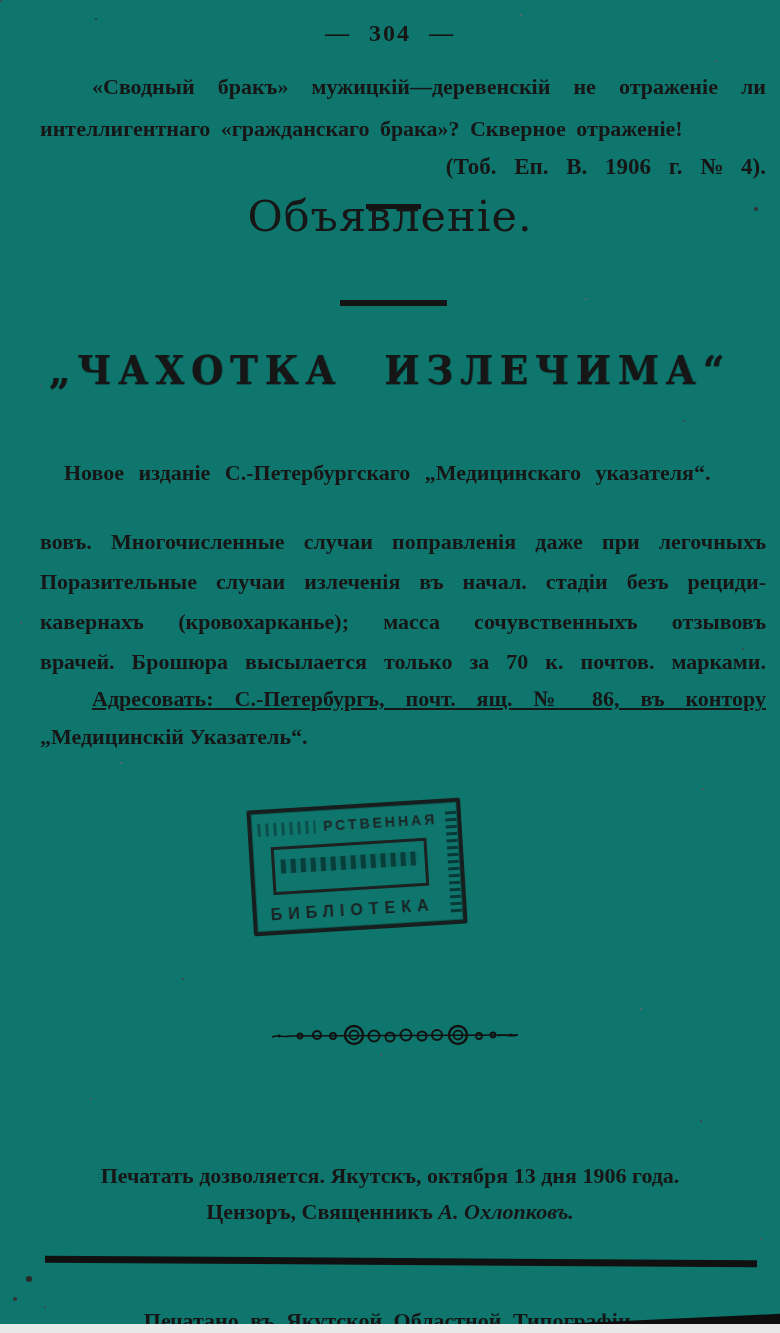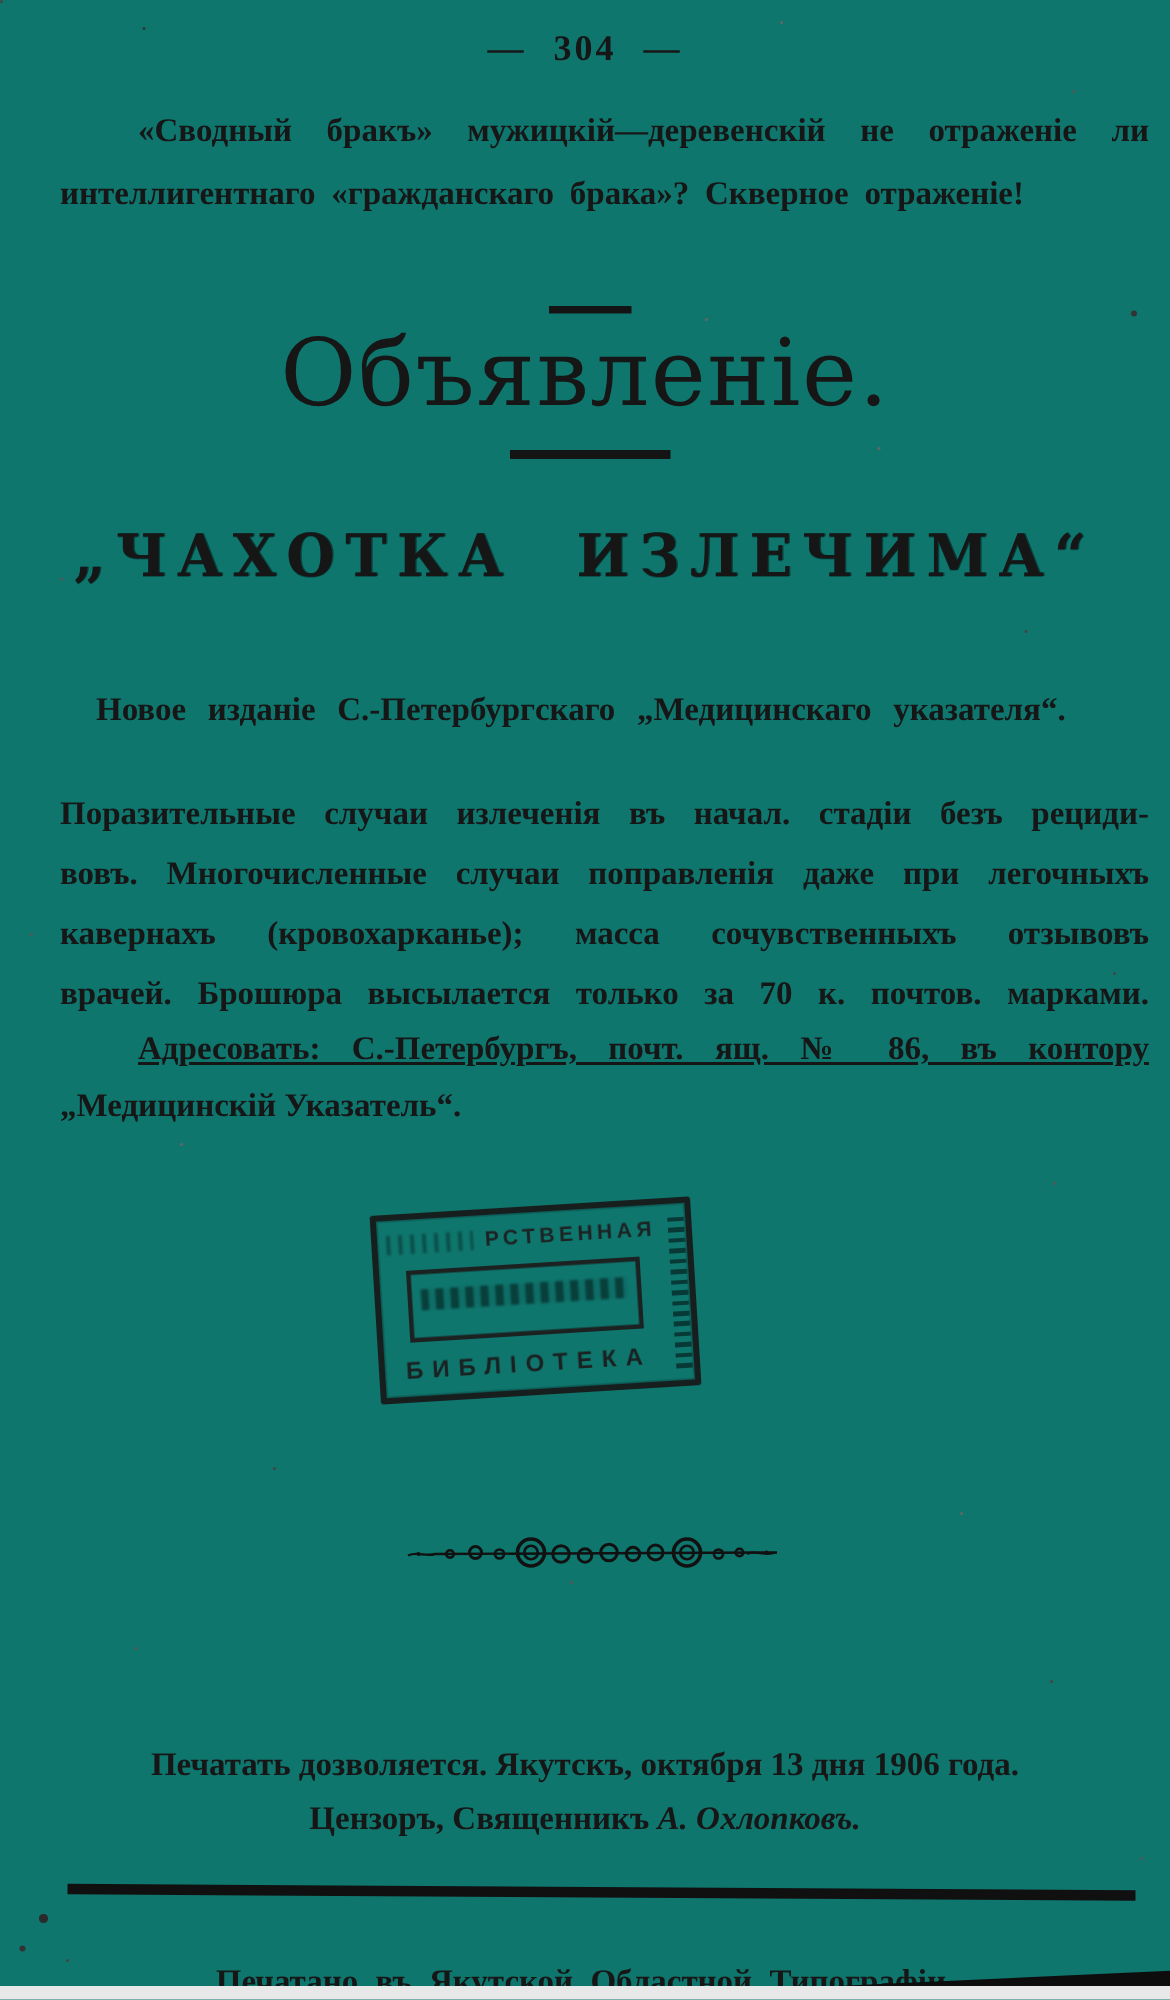--- a/index.html
+++ b/index.html
@@ -24,24 +24,24 @@
   .intro{top:66px;left:40px;width:726px;font-size:22px;}
   .intro .jline{height:42px;line-height:42px;text-align:justify;text-align-last:justify;white-space:nowrap;}
   .intro .line1{text-indent:52px;}
   .intro .line2{height:42px;line-height:42px;word-spacing:5px;}
   .source{margin-top:4px;text-align:right;word-spacing:12px;font-size:23px;}
   
   .rule-sm{top:204px;left:366px;width:55px;height:5px;background:#141414;}
   .rule-md{top:300px;left:340px;width:107px;height:6px;background:#141414;}
   
   .heading{
-    top:212px;left:10px;width:760px;
+    top:191px;left:10px;width:760px;
     text-align:center;
     font-family:"DejaVu Serif",serif;font-weight:normal;
-    font-size:62px;letter-spacing:1px;
+    font-size:43px;letter-spacing:1px;
   }
   
   .ad-title{
     top:348px;left:10px;width:760px;
     text-align:center;
     font-family:"DejaVu Serif",serif;font-weight:bold;
     font-size:37px;letter-spacing:7px;word-spacing:22px;
     transform:scaleY(1.06);
     text-shadow:1px 0 0 rgba(0,0,0,.45), 0 1px 0 rgba(0,0,0,.3);
     white-space:nowrap;
@@ -99,33 +99,34 @@
 </head>
 <body>
 
 <div id="page">
 
   <div class="abs pagenum">— 304 —</div>
 
   <div class="abs intro">
     <div class="jline line1">«Сводный бракъ» мужицкій—деревенскій не отраженіе ли</div>
     <div class="line2">интеллигентнаго «гражданскаго брака»? Скверное отраженіе!</div>
+    <div class="source">(Тоб. Еп. В. 1906 г. № 4).</div>
   </div>
 
   <div class="abs rule-sm"></div>
   <div class="abs heading">Объявленіе.</div>
   <div class="abs rule-md"></div>
 
   <div class="abs ad-title">„ЧАХОТКА ИЗЛЕЧИМА“</div>
 
   <div class="abs ad-subtitle">Новое изданіе С.-Петербургскаго „Медицинскаго указателя“.</div>
 
   <div class="abs ad-body">
+    <div class="jline">вовъ. Многочисленные случаи поправленія даже при легочныхъ</div>
     <div class="jline">Поразительные случаи излеченія въ начал. стадіи безъ рециди-</div>
-    <div class="jline">вовъ. Многочисленные случаи поправленія даже при легочныхъ</div>
     <div class="jline">кавернахъ (кровохарканье); масса сочувственныхъ отзывовъ</div>
     <div class="jline">врачей. Брошюра высылается только за 70 к. почтов. марками.</div>
   </div>
 
   <div class="abs ad-address">
     <div class="jline">Адресовать: С.-Петербургъ, почт. ящ. № 86, въ контору</div>
     <div class="line2">„Медицинскій Указатель“.</div>
   </div>
 
   <div class="abs stamp">

